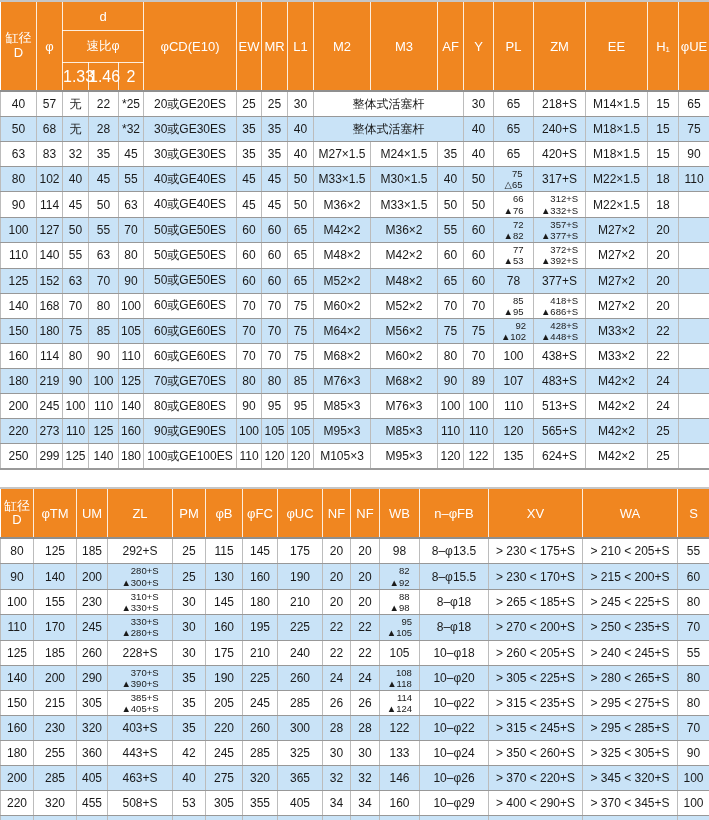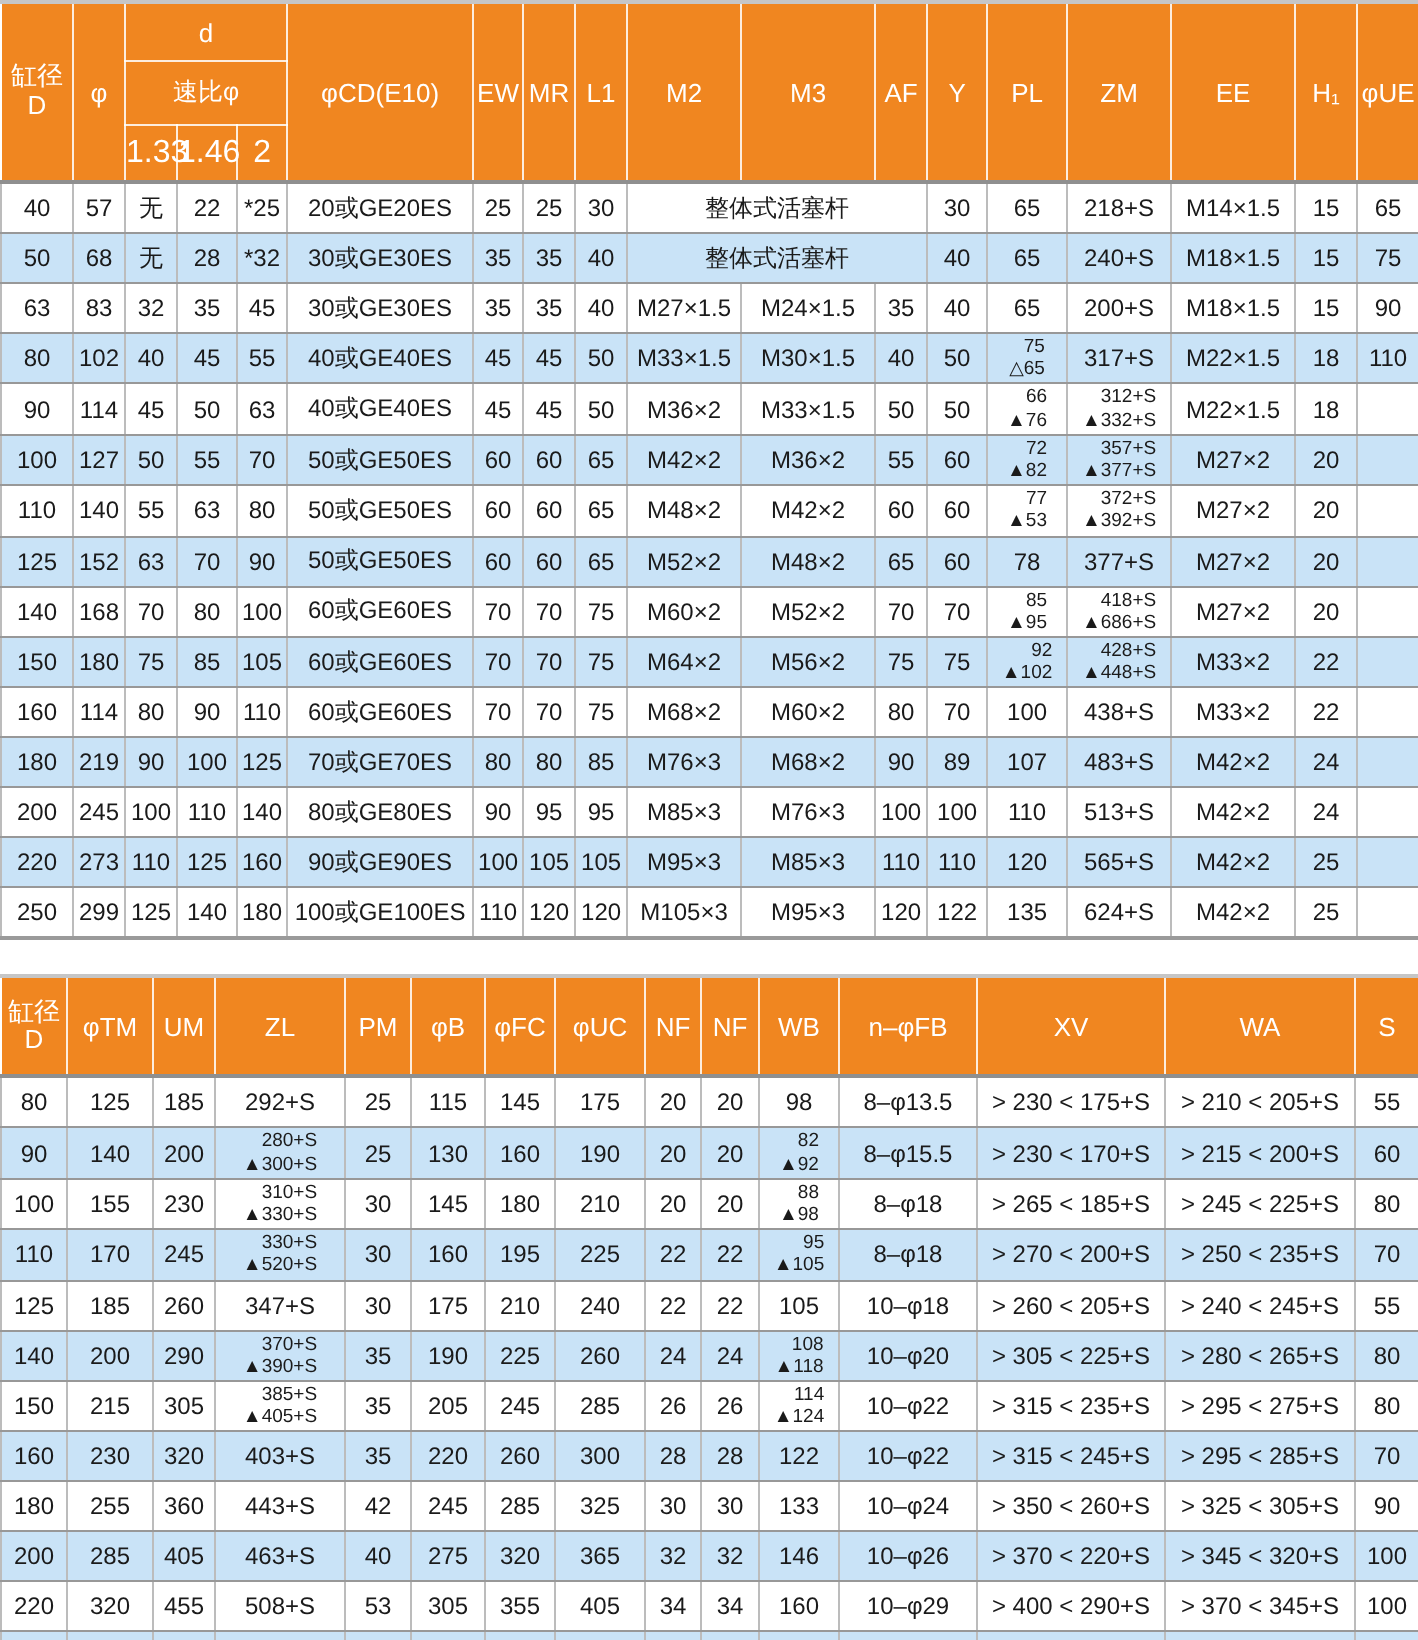--- a/index.html
+++ b/index.html
@@ -131,21 +131,21 @@
           <td>45</td>
           <td>30或GE30ES</td>
           <td>35</td>
           <td>35</td>
           <td>40</td>
           <td>M27×1.5</td>
           <td>M24×1.5</td>
           <td>35</td>
           <td>40</td>
           <td>65</td>
-          <td>200+S</td>
+          <td>420+S</td>
           <td>M18×1.5</td>
           <td>15</td>
           <td>90</td>
         </tr>
         <tr class="alt">
           <td>80</td>
           <td>102</td>
           <td>40</td>
           <td>45</td>
           <td>55</td>
@@ -475,38 +475,38 @@
           <td><span class="stack"><span class="stack-line">88</span><span class="stack-line">▲98</span></span></td>
           <td>8–φ18</td>
           <td>&gt; 265 &lt; 185+S</td>
           <td>&gt; 245 &lt; 225+S</td>
           <td>80</td>
         </tr>
         <tr class="alt">
           <td>110</td>
           <td>170</td>
           <td>245</td>
-          <td><span class="stack"><span class="stack-line">330+S</span><span class="stack-line">▲520+S</span></span></td>
+          <td><span class="stack"><span class="stack-line">330+S</span><span class="stack-line">▲280+S</span></span></td>
           <td>30</td>
           <td>160</td>
           <td>195</td>
           <td>225</td>
           <td>22</td>
           <td>22</td>
           <td><span class="stack"><span class="stack-line">95</span><span class="stack-line">▲105</span></span></td>
           <td>8–φ18</td>
           <td>&gt; 270 &lt; 200+S</td>
           <td>&gt; 250 &lt; 235+S</td>
           <td>70</td>
         </tr>
         <tr>
           <td>125</td>
           <td>185</td>
           <td>260</td>
-          <td>347+S</td>
+          <td>228+S</td>
           <td>30</td>
           <td>175</td>
           <td>210</td>
           <td>240</td>
           <td>22</td>
           <td>22</td>
           <td>105</td>
           <td>10–φ18</td>
           <td>&gt; 260 &lt; 205+S</td>
           <td>&gt; 240 &lt; 245+S</td>

